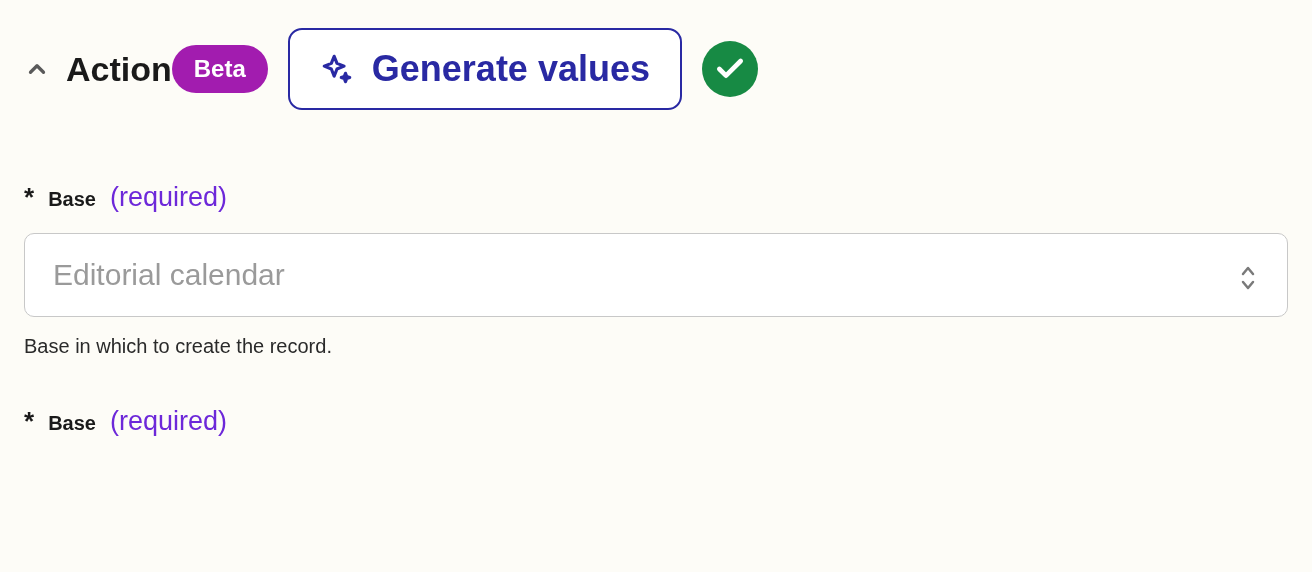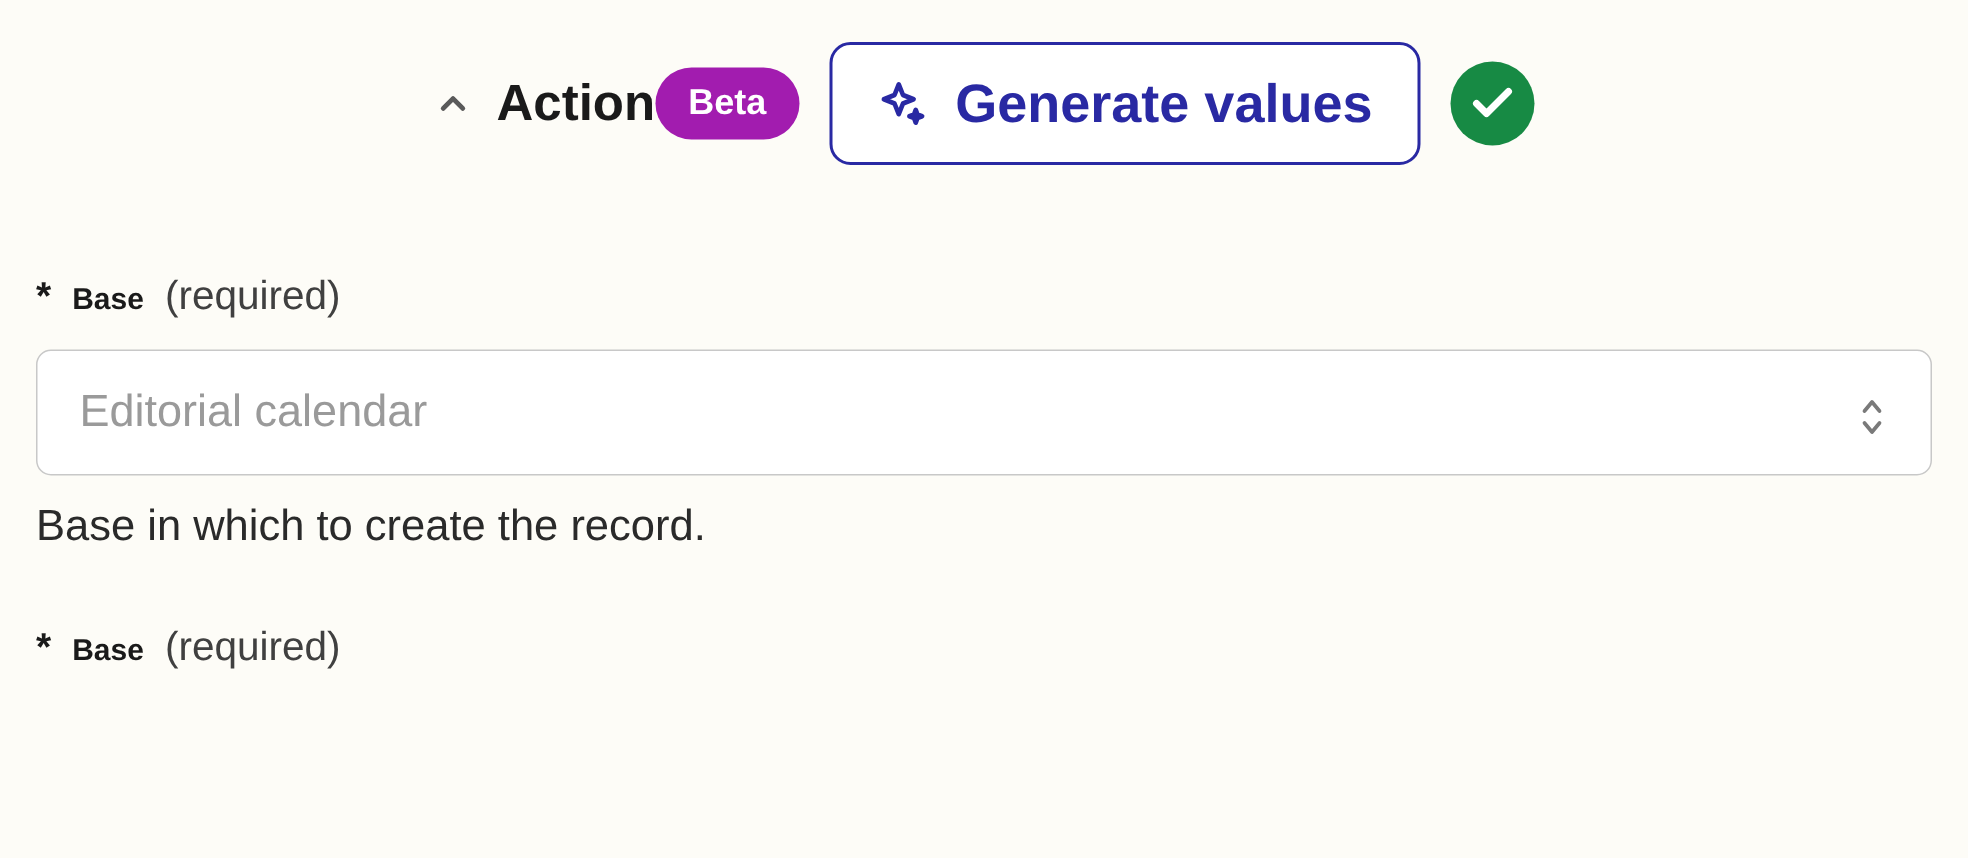--- a/index.html
+++ b/index.html
@@ -11,21 +11,21 @@
       font-family: -apple-system, BlinkMacSystemFont, "Segoe UI", Helvetica, Arial, sans-serif;
       background: #fdfcf7;
       width: 1312px;
       height: 572px;
       padding: 28px 24px;
       color: #1a1a1a;
     }
     .header-row {
       display: flex;
       align-items: center;
-      justify-content: center;
+      justify-content: flex-start;
       margin-bottom: 72px;
     }
     .header-left {
       display: flex;
       align-items: center;
       gap: 16px;
     }
     .header-right {
       display: flex;
       align-items: center;
@@ -92,21 +92,21 @@
       color: #1a1a1a;
     }
     .field-label {
       font-size: 20px;
       font-weight: 700;
       color: #1a1a1a;
     }
     .required-text {
       font-size: 27px;
       font-weight: 400;
-      color: #404040;
+      color: #6d28d9;
     }
     .select-box {
       display: flex;
       align-items: flex-end;
       justify-content: space-between;
       border: 1px solid #c8c8c8;
       background: #fff;
       border-radius: 10px;
       padding: 24px 28px;
       cursor: pointer;
@@ -116,21 +116,21 @@
       font-size: 30px;
       color: #9a9a9a;
     }
     .select-arrows {
       color: #7a7a7a;
       display: flex;
       flex-direction: column;
       align-items: center;
     }
     .help-text {
-      font-size: 29px;
+      font-size: 20px;
       color: #2a2a2a;
       font-weight: 400;
     }
   </style>
 </head>
 <body>
 
 <div class="header-row">
   <div class="header-left">
     <span class="collapse-icon">

